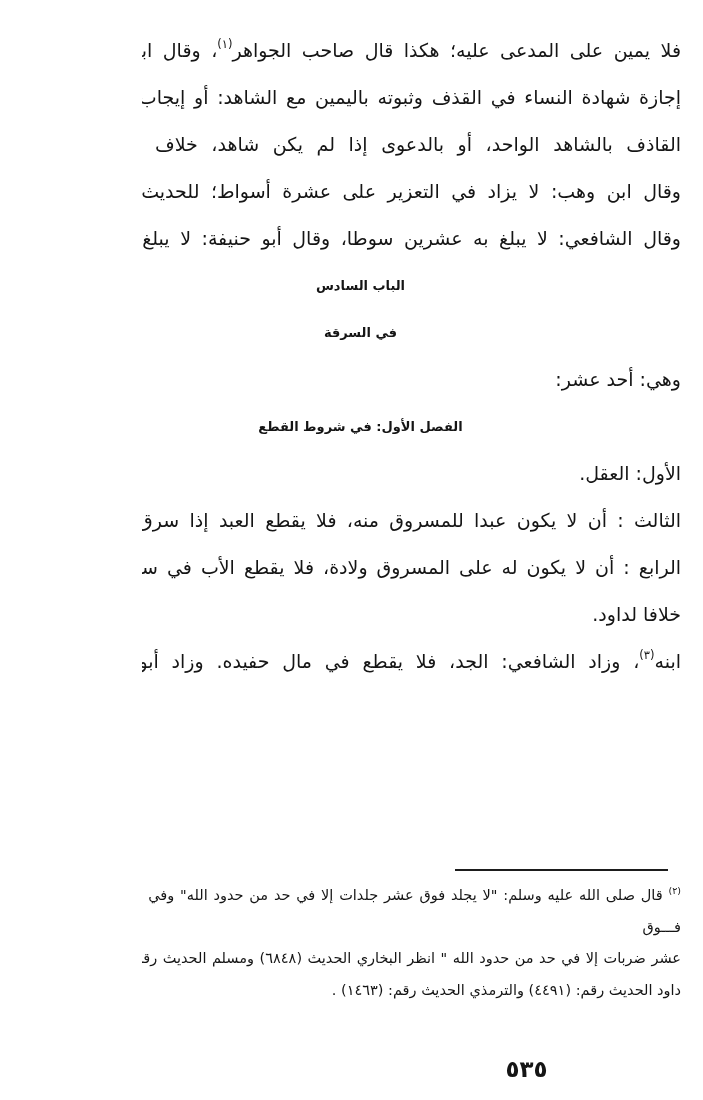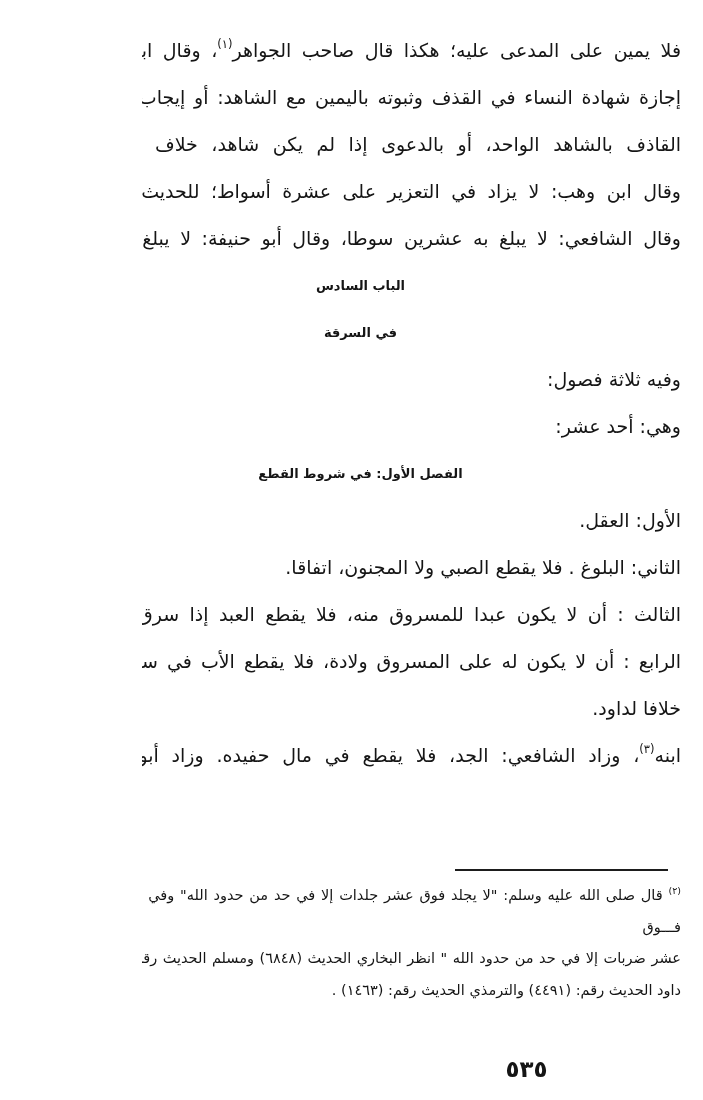--- a/index.html
+++ b/index.html
@@ -82,29 +82,27 @@
 
 
     <div class="bline just"><span>وقال ابن وهب: لا يزاد في التعزير على عشرة أسواط؛ للحديث الصـــحيح</span><sup class="ref">(٢)</sup></div>
 
     <div class="bline just">وقال الشافعي: لا يبلغ به عشرين سوطا، وقال أبو حنيفة: لا يبلغ به أربعين .</div>
 
     <div class="bline center heading">الباب السادس</div>
 
     <div class="bline center heading">في السرقة</div>
 
-    <div class="bline start">وفيه ثلاثة فصول:</div>
 
     <div class="bline start">وهي: أحد عشر:</div>
 
     <div class="bline center heading">الفصل الأول: في شروط القطع</div>
 
     <div class="bline start">الأول: العقل.</div>
 
-    <div class="bline start">الثاني: البلوغ . فلا يقطع الصبي ولا المجنون، اتفاقا.</div>
 
     <div class="bline just">الثالث : أن لا يكون عبدا للمسروق منه، فلا يقطع العبد إذا سرق مال سيده،</div>
 
     <div class="bline just">الرابع : أن لا يكون له على المسروق ولادة، فلا يقطع الأب في ســـرقة مـــال</div>
 
     <div class="bline start">خلافا لداود.</div>
 
     <div class="bline just"><span>ابنه</span><sup class="ref">(٣)</sup><span>، وزاد الشافعي: الجد، فلا يقطع في مال حفيده. وزاد أبو حنيفة: كل</span></div>
 
   </div>

